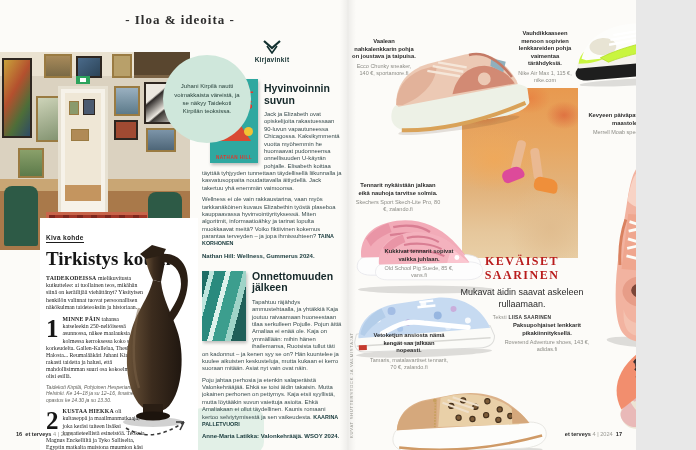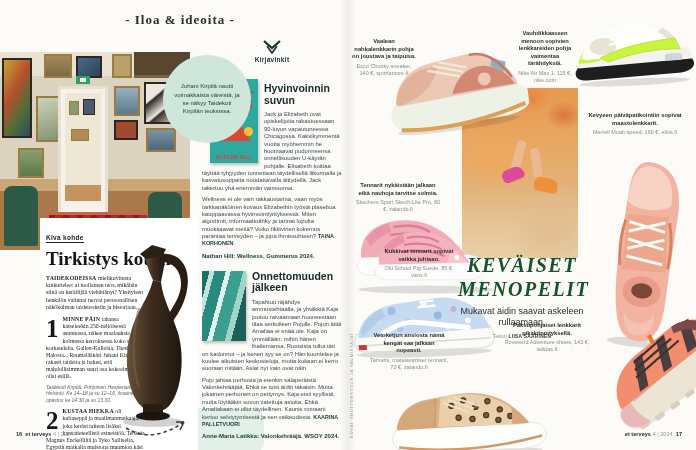--- a/index.html
+++ b/index.html
@@ -1,16 +1,16 @@
 <!DOCTYPE html>
 <html><head>
 <meta charset="utf-8">
 <style>
   html,body{margin:0;padding:0;background:#e8e8e8;}
-  #spread{position:relative;width:696px;height:450px;background:#fcfbf8;overflow:hidden;
+  #spread{position:relative;width:636px;height:450px;background:#fcfbf8;overflow:hidden;
           font-family:"Liberation Sans",sans-serif;color:#222;}
   [data-interactable]{box-sizing:border-box;}
   .vtext{writing-mode:vertical-rl;transform:rotate(180deg);font-size:4.2px;letter-spacing:.7px;color:#9b9b94;}
   .footer{position:absolute;top:431px;font-size:5.6px;color:#9a9a94;z-index:30;}
   .footer b{color:#2b2b2b;}
   .fold{position:absolute;left:340px;top:0;width:16px;height:450px;z-index:1;
         background:linear-gradient(90deg,rgba(0,0,0,0),rgba(0,0,0,.05) 45%,rgba(0,0,0,.08) 50%,rgba(0,0,0,.05) 55%,rgba(0,0,0,0));}
 
   
   .section-header{position:absolute;left:60px;top:12px;width:240px;text-align:center;
@@ -72,21 +72,21 @@
       radial-gradient(60px 44px at 28% 42%,rgba(240,168,88,.85),transparent 75%),
       radial-gradient(56px 64px at 76% 82%,rgba(224,188,142,.95),transparent 75%),
       linear-gradient(180deg,#e8994f 0%,#e7a864 35%,#e2b37c 60%,#e6c79c 85%,#e9cfa6 100%);}
   .leg{position:absolute;width:9px;height:32px;background:#eab992;border-radius:4px;}
   .hshoe{position:absolute;border-radius:6px 8px 4px 5px;}
   .cap{position:absolute;text-align:center;z-index:8;}
   .blurb{font-weight:bold;font-size:5.8px;line-height:1.3;color:#2d2d2d;}
   .details{font-size:5.5px;line-height:1.3;color:#8c8c86;margin-top:2px;}
   .shoe{position:absolute;z-index:5;}
   .title-block{position:absolute;left:458px;top:254px;width:128px;text-align:center;z-index:9;}
-  .m-title{font-family:"Liberation Serif",serif;font-weight:bold;font-size:20px;letter-spacing:1.5px;color:#14532d;line-height:1.18;font-style:italic;}
+  .m-title{font-family:"Liberation Serif",serif;font-weight:bold;font-size:12px;letter-spacing:1.5px;color:#b91c1c;line-height:1.18;}
   .m-sub{font-size:9px;color:#2c2c2c;line-height:1.25;margin-top:5px;}
   .m-byline{font-size:4.8px;color:#8a8a84;margin-top:5px;letter-spacing:.3px;}
   .m-byline b{color:#333;}
   .credit-right{position:absolute;left:349px;top:326px;height:112px;}
 </style>
 </head>
 <body>
 
 <div id="spread" data-interactable="false">
 
@@ -391,21 +391,21 @@
     <g stroke="#3a3234" stroke-width="2.5">
       <path d="M58,30 L104,26"></path>
         <path d="M54,38 L110,33"></path>
         <path d="M50,46 L116,40"></path>
     </g>
     <rect x="88" y="14" width="5" height="11" fill="#f07a2a" transform="rotate(8 90 20)"></rect>
   </svg>
 
   <div class="title-block" data-interactable="false">
     <div class="m-title" data-interactable="false">KEVÄISET</div>
-    <div class="m-title" data-interactable="false">MENOPELIT</div>
+    <div class="m-title" data-interactable="false">SAARINEN</div>
     <div class="m-sub" data-interactable="false">Mukavat äidin saavat askeleen rullaamaan.</div>
     <div class="m-byline" data-interactable="false">
       <span data-interactable="false">Teksti</span>
       <b data-interactable="false">LIISA SAARINEN</b>
     </div>
   </div>
 
   <div class="vtext credit-right" data-interactable="false">KUVAT SHUTTERSTOCK JA VALMISTAJAT</div>
 
   <div class="footer" style="right:14px;text-align:right;" data-interactable="false">

